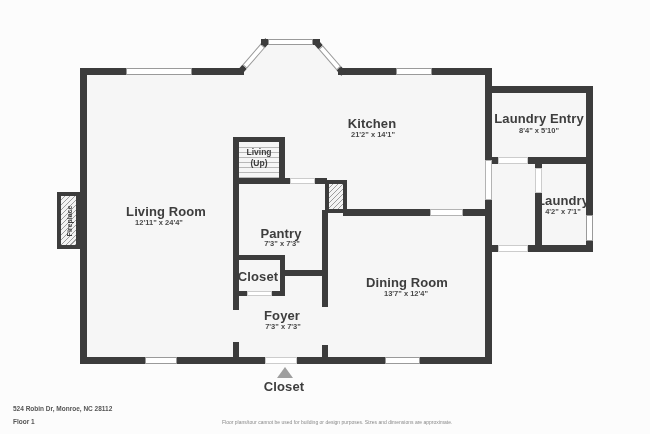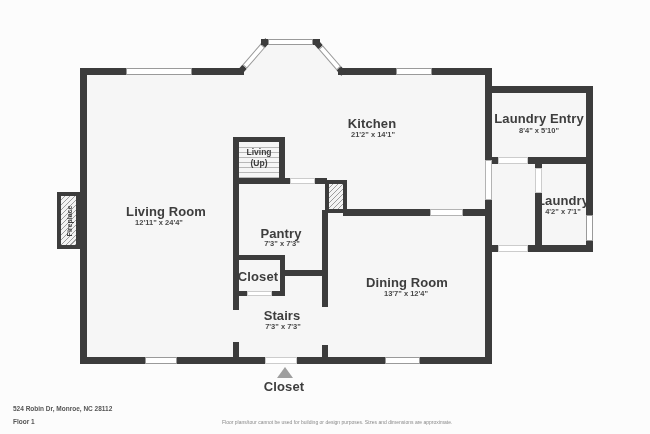--- a/index.html
+++ b/index.html
@@ -127,21 +127,21 @@
 
   <div class="lbl nm" style="left:563px;top:200px;">Laundry</div>
   <div class="lbl dm" style="left:563px;top:211px;">4'2" x 7'1"</div>
 
   <div class="lbl nm" style="left:281px;top:233px;">Pantry</div>
   <div class="lbl dm" style="left:282px;top:243px;">7'3" x 7'3"</div>
 
   <div class="lbl nm" style="left:407px;top:282px;">Dining Room</div>
   <div class="lbl dm" style="left:406px;top:293px;">13'7" x 12'4"</div>
 
-  <div class="lbl nm" style="left:282px;top:315px;">Stairs</div>
+  <div class="lbl nm" style="left:282px;top:315px;">Foyer</div>
   <div class="lbl dm" style="left:283px;top:326px;">7'3" x 7'3"</div>
 
   <div class="lbl nm" style="left:258px;top:276px;">Closet</div>
 
   <div class="lbl st" style="left:259px;top:152px;">Living</div>
   <div class="lbl st" style="left:259px;top:163px;">(Up)</div>
 
   <div class="tri" style="left:277px;top:367px;"></div>
   <div class="lbl nm" style="left:284px;top:386px;">Closet</div>
 

